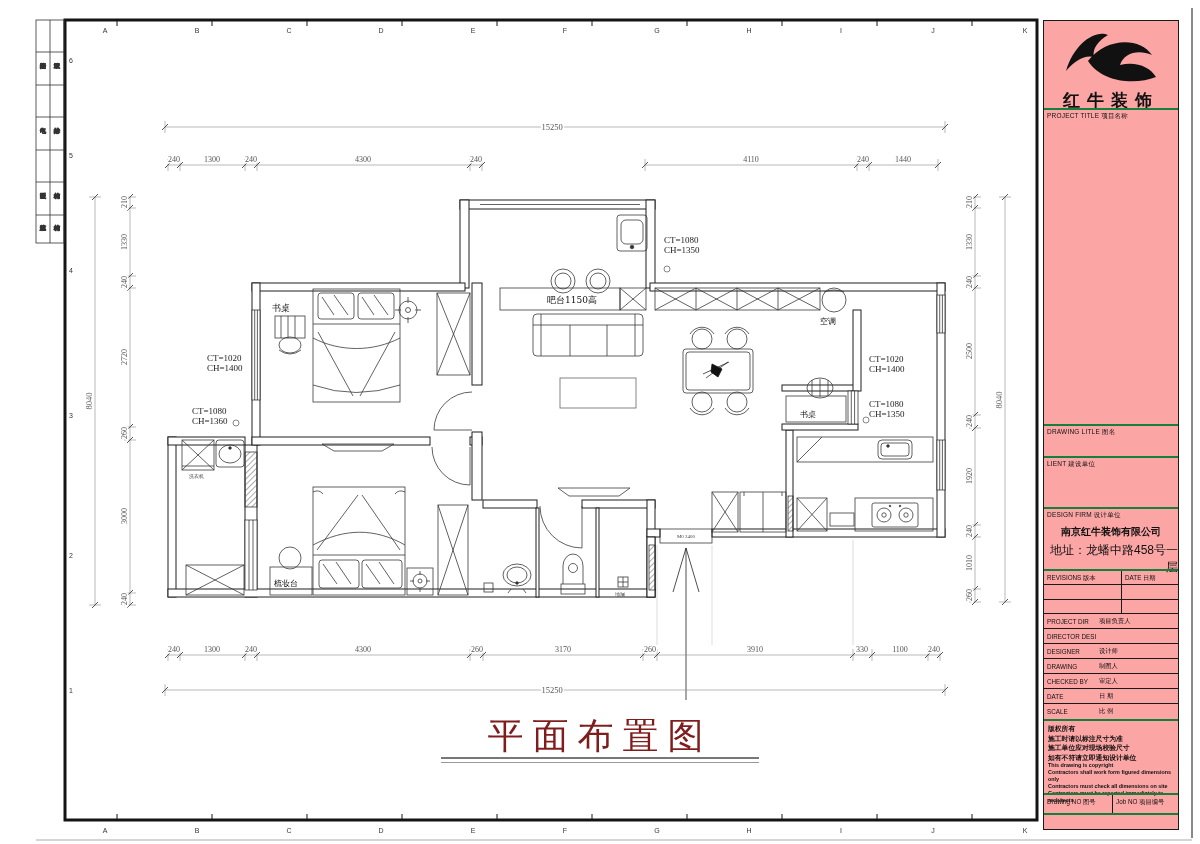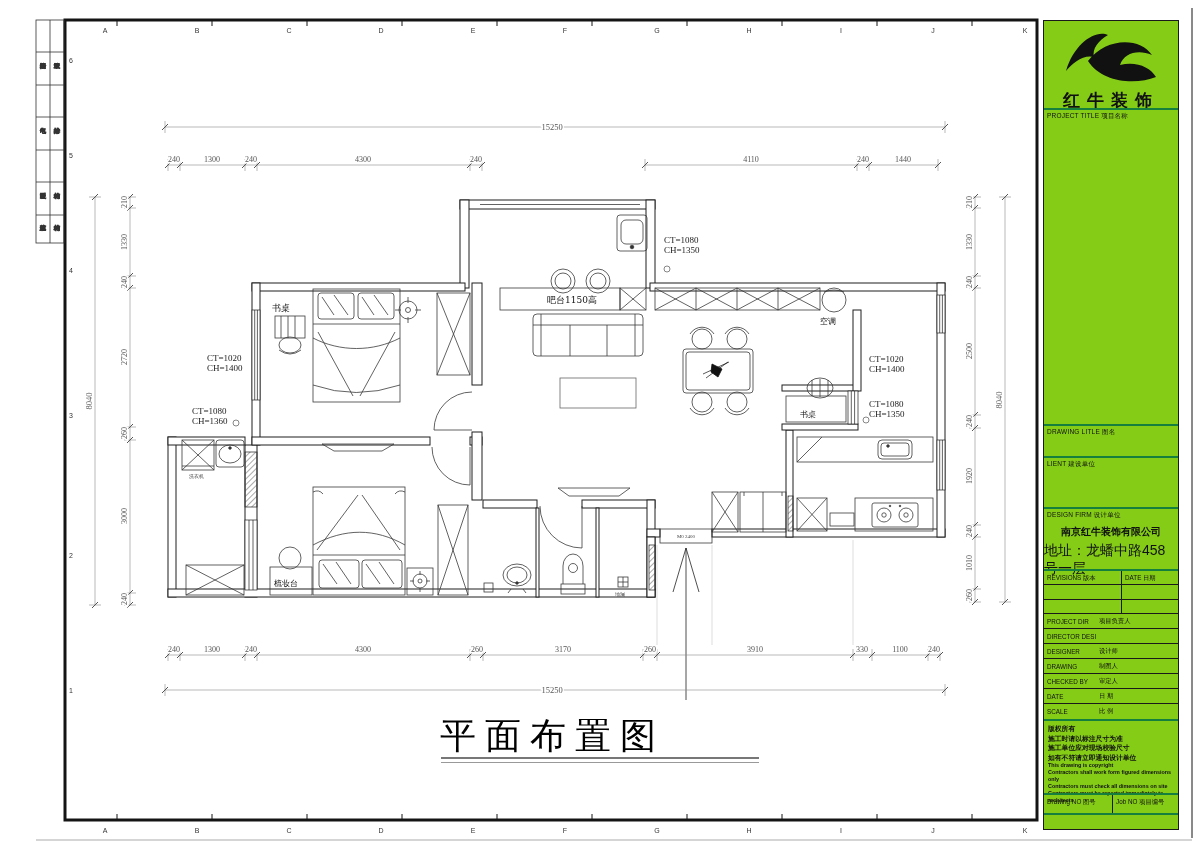--- a/index.html
+++ b/index.html
@@ -9,39 +9,39 @@
   .dim{font-size:8px;fill:#555;paint-order:stroke;stroke:#fff;stroke-width:3px;}
   .dimbig{font-size:8.5px;fill:#555;paint-order:stroke;stroke:#fff;stroke-width:3px;}
   .ct{font-size:9px;fill:#222;}
   .rlabel{font-size:9px;fill:#111;font-family:"DejaVu Serif",serif;}
   .rlabel-s{font-size:8px;fill:#111;font-family:"DejaVu Serif",serif;}
   .tiny{font-size:5px;fill:#444;}
   .ruler{font-size:7px;fill:#333;font-family:"Liberation Sans",sans-serif;}
   .vt{writing-mode:tb;font-size:6px;fill:#333;}
   
   .tblock{position:absolute;left:1043px;top:20px;width:134px;height:808px;
-          border:1px solid #1a1a1a;background:#84cc16;font-family:"Liberation Sans",sans-serif;color:#111;}
+          border:1px solid #1a1a1a;background:#fca5a5;font-family:"Liberation Sans",sans-serif;color:#111;}
   .tb-abs{position:absolute;left:0;right:0;}
   .bt{border-top:2px solid #15803d;}
   .tb-lab{font-size:6.5px;padding:2px 3px 0 3px;letter-spacing:0.2px;}
   .logo-text{font-family:"Liberation Serif",serif;font-size:17px;font-weight:bold;
              letter-spacing:7px;text-align:center;margin-top:2px;}
   .firm{font-size:10px;font-weight:bold;text-align:center;margin-top:5px;}
-  .addr{font-size:14px;text-align:left;margin-top:3px;}
+  .addr{font-size:12px;text-align:right;margin-top:3px;}
   .revrow{position:absolute;left:0;right:0;border-top:1px solid #1a1a1a;height:14px;}
   .revsplit{position:absolute;top:0;bottom:0;left:77px;border-left:1px solid #1a1a1a;}
   .lrow{position:absolute;left:0;right:0;height:15px;border-top:1px solid #1a1a1a;
         font-size:6.3px;display:flex;align-items:center;}
   .lrow .en{width:52px;padding-left:3px;}
   .cp{font-size:6.8px;line-height:9.5px;padding:3px 4px 0 4px;font-weight:bold;}
   .cpe{font-size:5.4px;line-height:7px;padding:0 4px;font-weight:bold;}
   .dn-split{position:absolute;top:0;bottom:0;left:68px;border-left:1px solid #1a1a1a;}
   
-  .main-title{position:absolute;left:440px;top:712px;width:320px;text-align:left;
-              font-family:"DejaVu Serif",serif;font-size:36px;color:#000000;letter-spacing:9px;}
+  .main-title{position:absolute;left:440px;top:712px;width:320px;text-align:center;
+              font-family:"DejaVu Serif",serif;font-size:36px;color:#7f1d1d;letter-spacing:9px;}
   .tline1{position:absolute;left:441px;top:757px;width:318px;height:2px;background:#777;}
   .tline2{position:absolute;left:441px;top:762px;width:318px;height:1px;background:#999;}
 </style>
 </head>
 <body>
 
 <div class="page">
 
 <svg width="1200" height="844" viewBox="0 0 1200 844">
   <defs>

